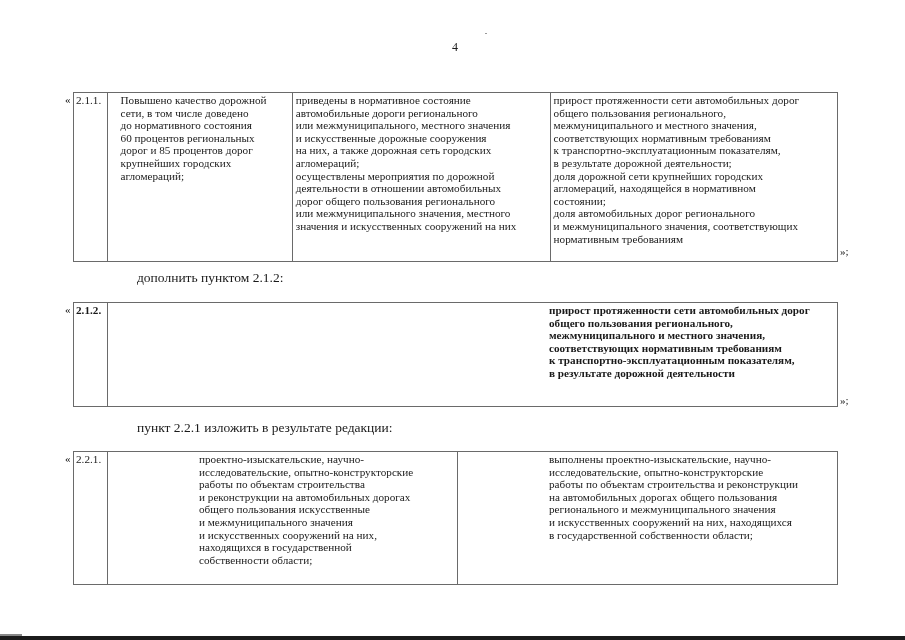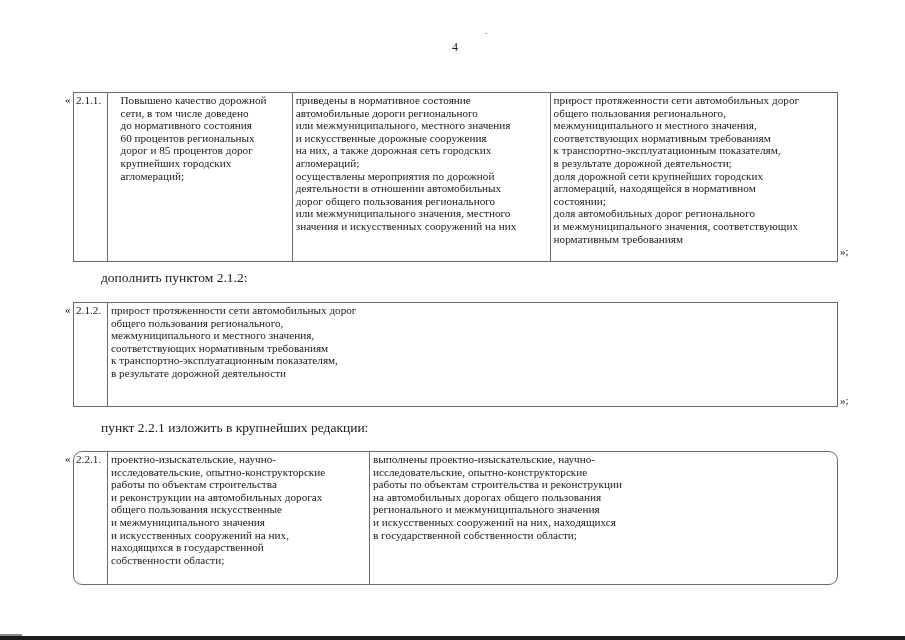--- a/index.html
+++ b/index.html
@@ -1,22 +1,22 @@
 <!DOCTYPE html>
 <html><head>
 <meta charset="utf-8">
 <style>
   html, body { margin: 0; padding: 0; background: #ffffff; }
   body { width: 905px; height: 640px; position: relative; overflow: hidden;
          font-family: "Liberation Serif", "DejaVu Serif", serif; color: #1a1a1a; }
   .page-num { position: absolute; left: 452px; top: 40px; font-size: 12px; }
   .speck { position: absolute; left: 485px; top: 33px; width: 2px; height: 1px; background: #999; }
-  .amend { position: absolute; font-size: 13.5px; }
+  .amend { position: absolute; font-size: 13.5px; margin-left: 36px; }
   .tbl { position: absolute; left: 73px; width: 765px; border: 1px solid #6a6a6a; box-sizing: border-box; }
-  .row { display: flex; height: 100%; }
+  .row { display: flex; height: 100%; justify-content: space-between; }
   .cell { box-sizing: border-box; border-right: 1px solid #6a6a6a; font-size: 11.2px; line-height: 12.6px;
           padding: 1px 2px 0 3px; white-space: pre-line; }
   .cell:last-child { border-right: none; }
   .c1 { width: 34px; padding-left: 2px; }
   .c2 { width: 178px; margin-left: 10px; }
   .c3 { width: 262px; }
   .c4 { width: 291px; }
   .qopen { position: absolute; font-size: 11px; }
   .qclose { position: absolute; font-size: 11px; }
   .bottom-bar { position: absolute; left: 0; top: 636px; width: 905px; height: 4px; background: #1c1c1c; }
@@ -61,36 +61,36 @@
 состоянии;
 доля автомобильных дорог регионального
 и межмуниципального значения, соответствующих
 нормативным требованиям</div>
   </div>
 </div>
 <span class="qclose" style="left:840px; top:245px;">»;</span>
 
 <div class="amend" style="left:101px; top:270px;">дополнить пунктом 2.1.2:</div>
 <span class="qopen" style="left:65px; top:303px;">«</span>
-<div class="tbl" style="top:302px; height:105px;">
+<div class="tbl" style="top:302px; height:105px;font-weight:bold;">
   <div class="row">
     <div class="cell c1">2.1.2.</div>
     <div class="cell c4">прирост протяженности сети автомобильных дорог
 общего пользования регионального,
 межмуниципального и местного значения,
 соответствующих нормативным требованиям
 к транспортно-эксплуатационным показателям,
 в результате дорожной деятельности</div>
   </div>
 </div>
 <span class="qclose" style="left:840px; top:394px;">»;</span>
 
-<div class="amend" style="left:101px; top:420px;">пункт 2.2.1 изложить в крупнейших редакции:</div>
+<div class="amend" style="left:101px; top:420px;">пункт 2.2.1 изложить в результате редакции:</div>
 <span class="qopen" style="left:65px; top:452px;">«</span>
-<div class="tbl" style="top:451px; height:134px;border-radius:9px;">
+<div class="tbl" style="top:451px; height:134px;">
   <div class="row">
     <div class="cell c1">2.2.1.</div>
     <div class="cell c3">   проектно-изыскательские, научно-
 исследовательские, опытно-конструкторские
 работы по объектам строительства
 и реконструкции на автомобильных дорогах
 общего пользования искусственные
 и межмуниципального значения
 и искусственных сооружений на них,
 находящихся в государственной

